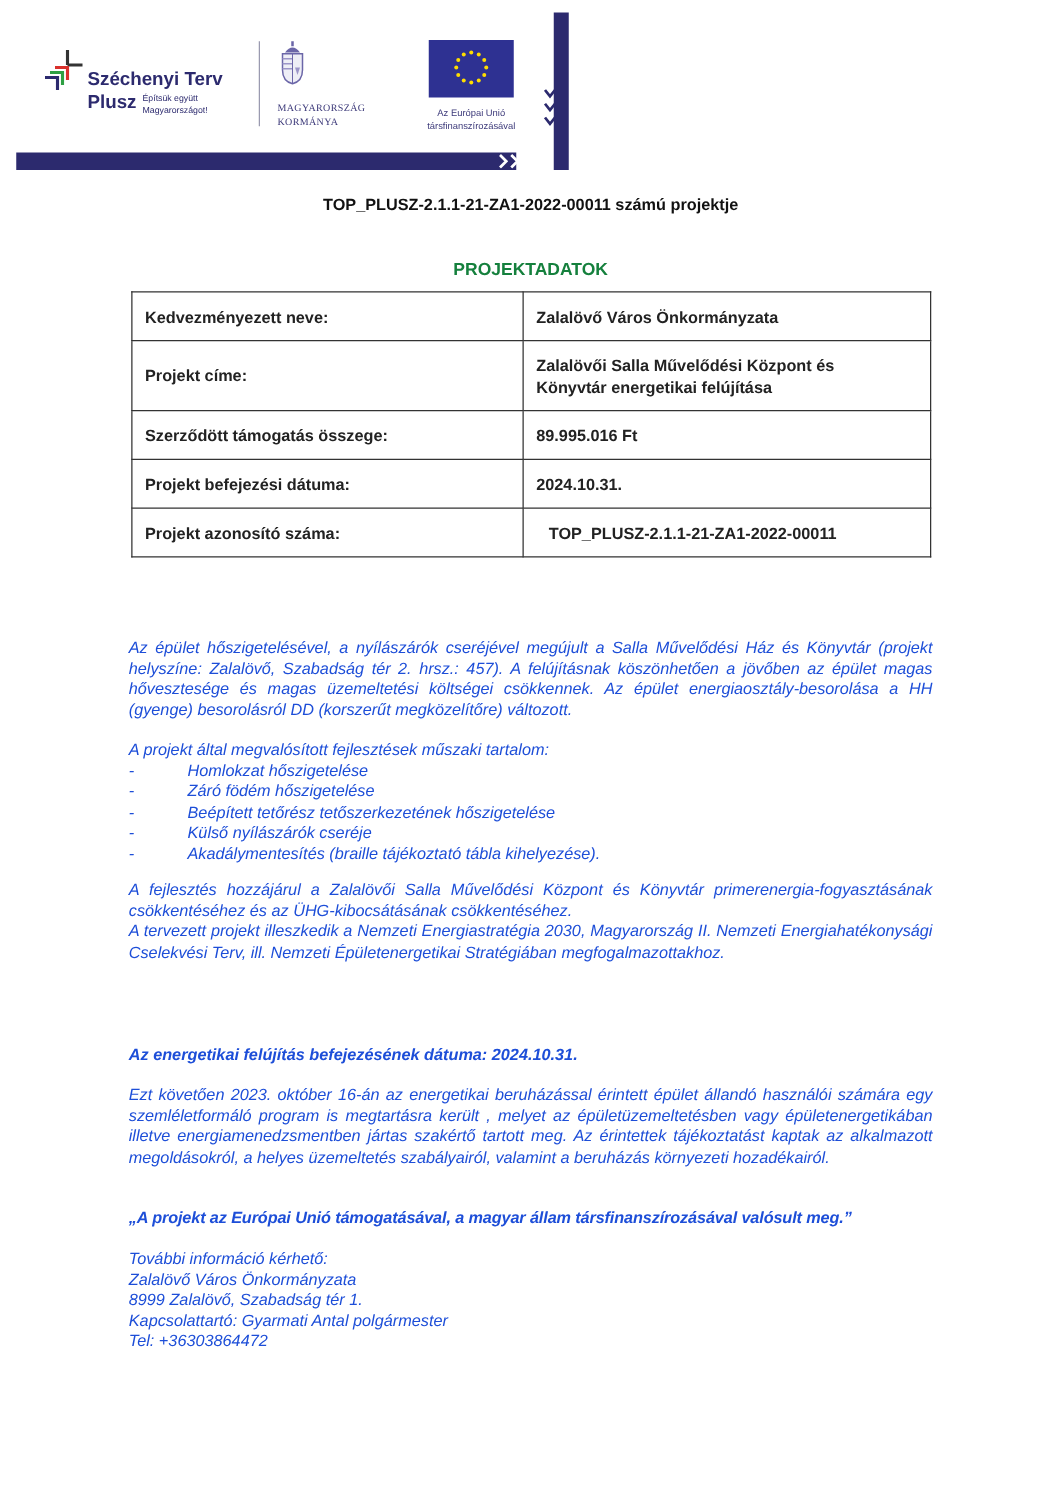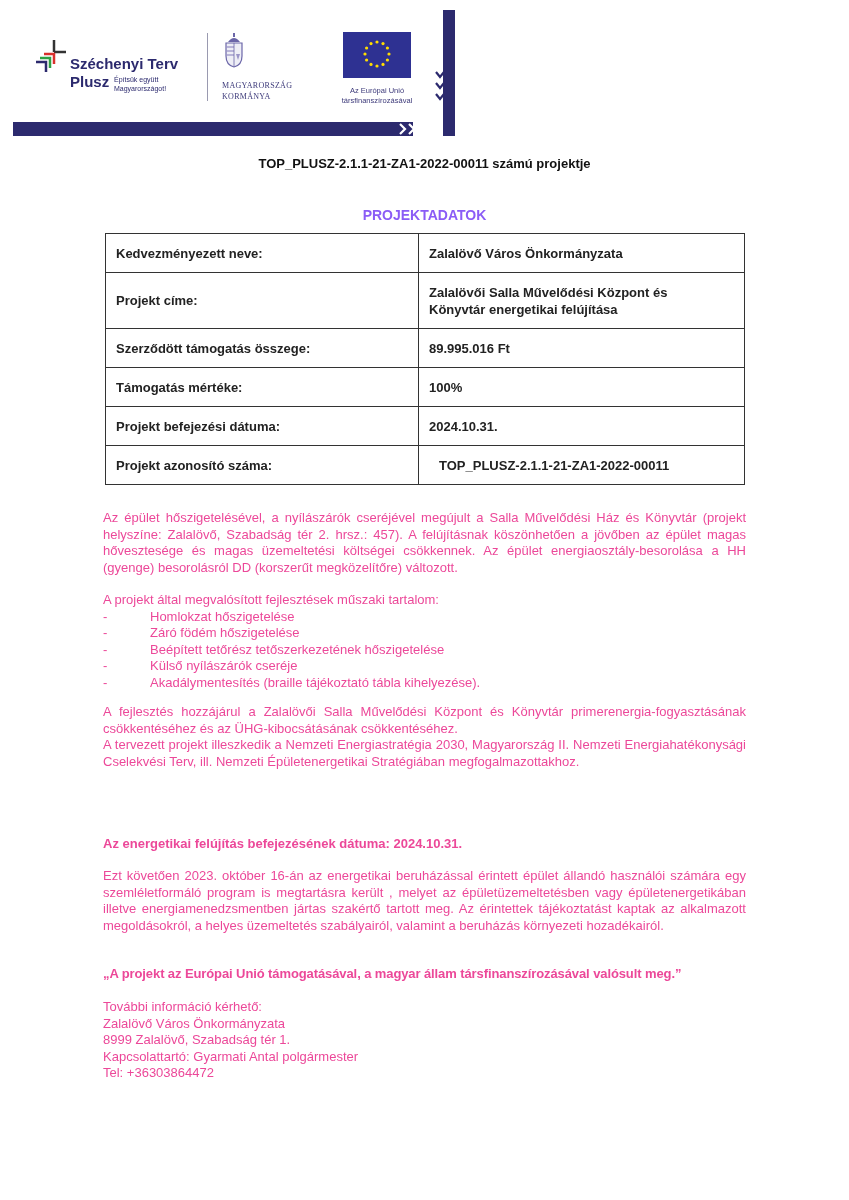--- a/index.html
+++ b/index.html
@@ -15,30 +15,30 @@
   .szt-sub { position:absolute; left:80px; top:37px; font-size:7px; color:#2c2a6e; line-height:9px; width:70px; }
   .divider-v { position:absolute; left:207px; top:33px; width:1px; height:68px; background:#9a9ab0; }
   .gov { position:absolute; left:222px; top:32px; width:90px; text-align:left; }
   .gov-crest { width:24px; height:36px; margin:0 auto; }
   .gov-text { font-family:"Liberation Serif", serif; font-size:8px; color:#3d3a7a; letter-spacing:0.3px; line-height:11px; margin-top:8px; }
   .eu { position:absolute; left:327px; top:32px; width:100px; text-align:center; }
   .eu-flag { width:68px; height:46px; background:#2e3192; margin:0 auto; position:relative; }
   .eu-text { font-size:7.5px; color:#3d3a7a; line-height:10px; margin-top:8px; }
 
   .doc-title { position:absolute; left:0; width:849px; top:156px; text-align:center; font-weight:bold; font-size:13px; line-height:16px; }
-  .section-heading { position:absolute; left:0; width:849px; top:207px; text-align:center; font-weight:bold; font-size:14px; color:#8b5cf6; }
+  .section-heading { position:absolute; left:0; width:849px; top:207px; text-align:center; font-weight:bold; font-size:14px; color:#15803d; }
 
   table.proj { position:absolute; left:105px; top:233px; width:640px; border-collapse:collapse; }
   table.proj td { border:1.5px solid #333; font-size:13px; padding:0 10px; vertical-align:middle; color:#222; font-weight:bold; }
   table.proj td.k { width:292px; }
   table.proj tr { height:39px; }
   table.proj tr.tall { height:56px; }
   table.proj td.v { line-height:17px; }
 
-  .body { position:absolute; left:103px; width:643px; font-size:13px; line-height:16.5px; color:#ec4899; }
+  .body { position:absolute; left:103px; width:643px; font-size:13px; line-height:16.5px; color:#1d4ed8;font-style:italic; }
   .justify { text-align:justify; text-align-last:left; }
   .bold { font-weight:bold; }
   ul.items { list-style:none; margin:0; padding:0; }
   ul.items li { position:relative; padding-left:47px; }
   ul.items li .dash { position:absolute; left:0; }
 </style>
 </head>
 <body>
 
 <div class="banner">
@@ -130,24 +130,20 @@
   </tr>
   <tr class="tall">
     <td class="k">Projekt címe:</td>
     <td class="v" style="padding-right:60px">Zalalövői Salla Művelődési Központ és Könyvtár energetikai felújítása</td>
   </tr>
   <tr>
     <td class="k">Szerződött támogatás összege:</td>
     <td class="v">89.995.016 Ft</td>
   </tr>
   <tr>
-    <td class="k">Támogatás mértéke:</td>
-    <td class="v">100%</td>
-  </tr>
-  <tr>
     <td class="k">Projekt befejezési dátuma:</td>
     <td class="v">2024.10.31.</td>
   </tr>
   <tr>
     <td class="k">Projekt azonosító száma:</td>
     <td class="v" style="padding-left:20px">TOP_PLUSZ-2.1.1-21-ZA1-2022-00011</td>
   </tr>
 </tbody>
   </table>
 

